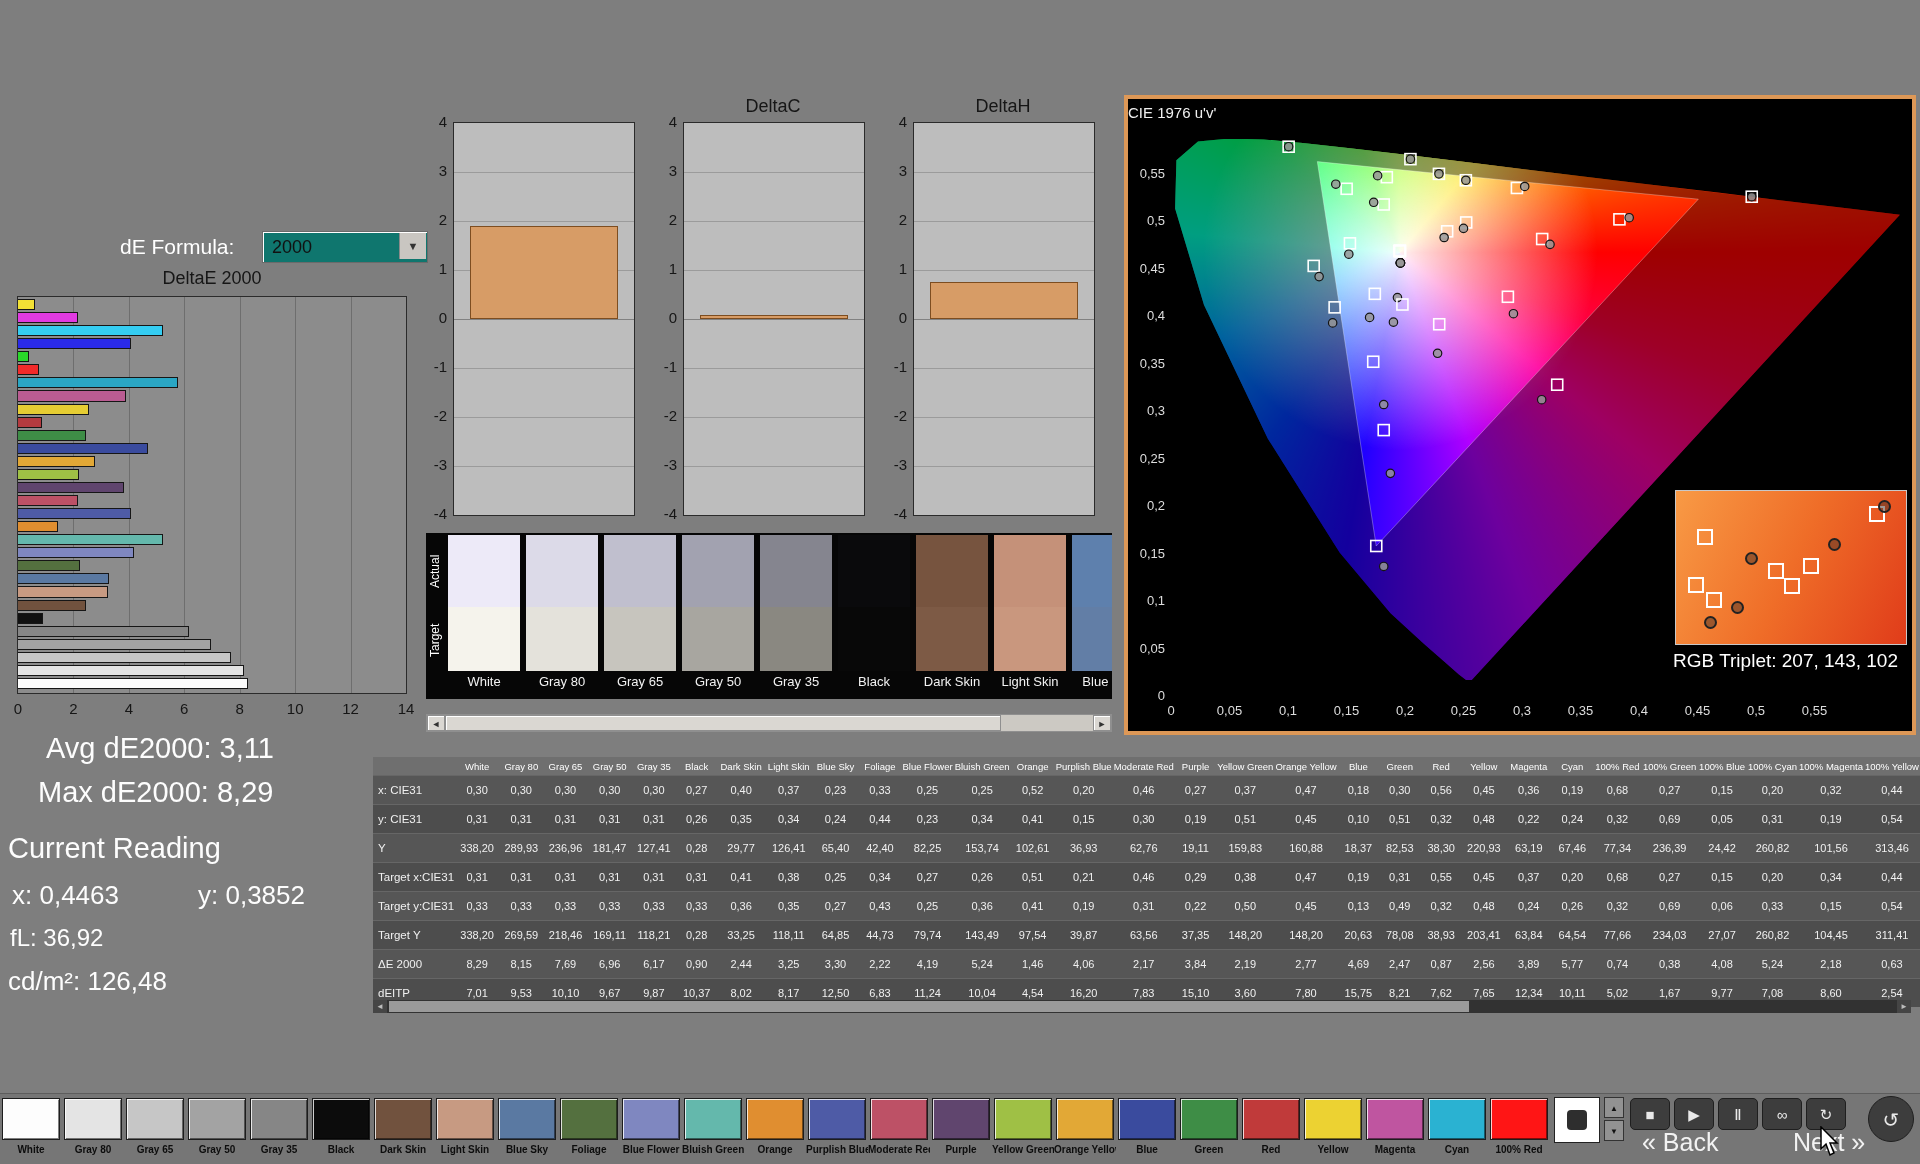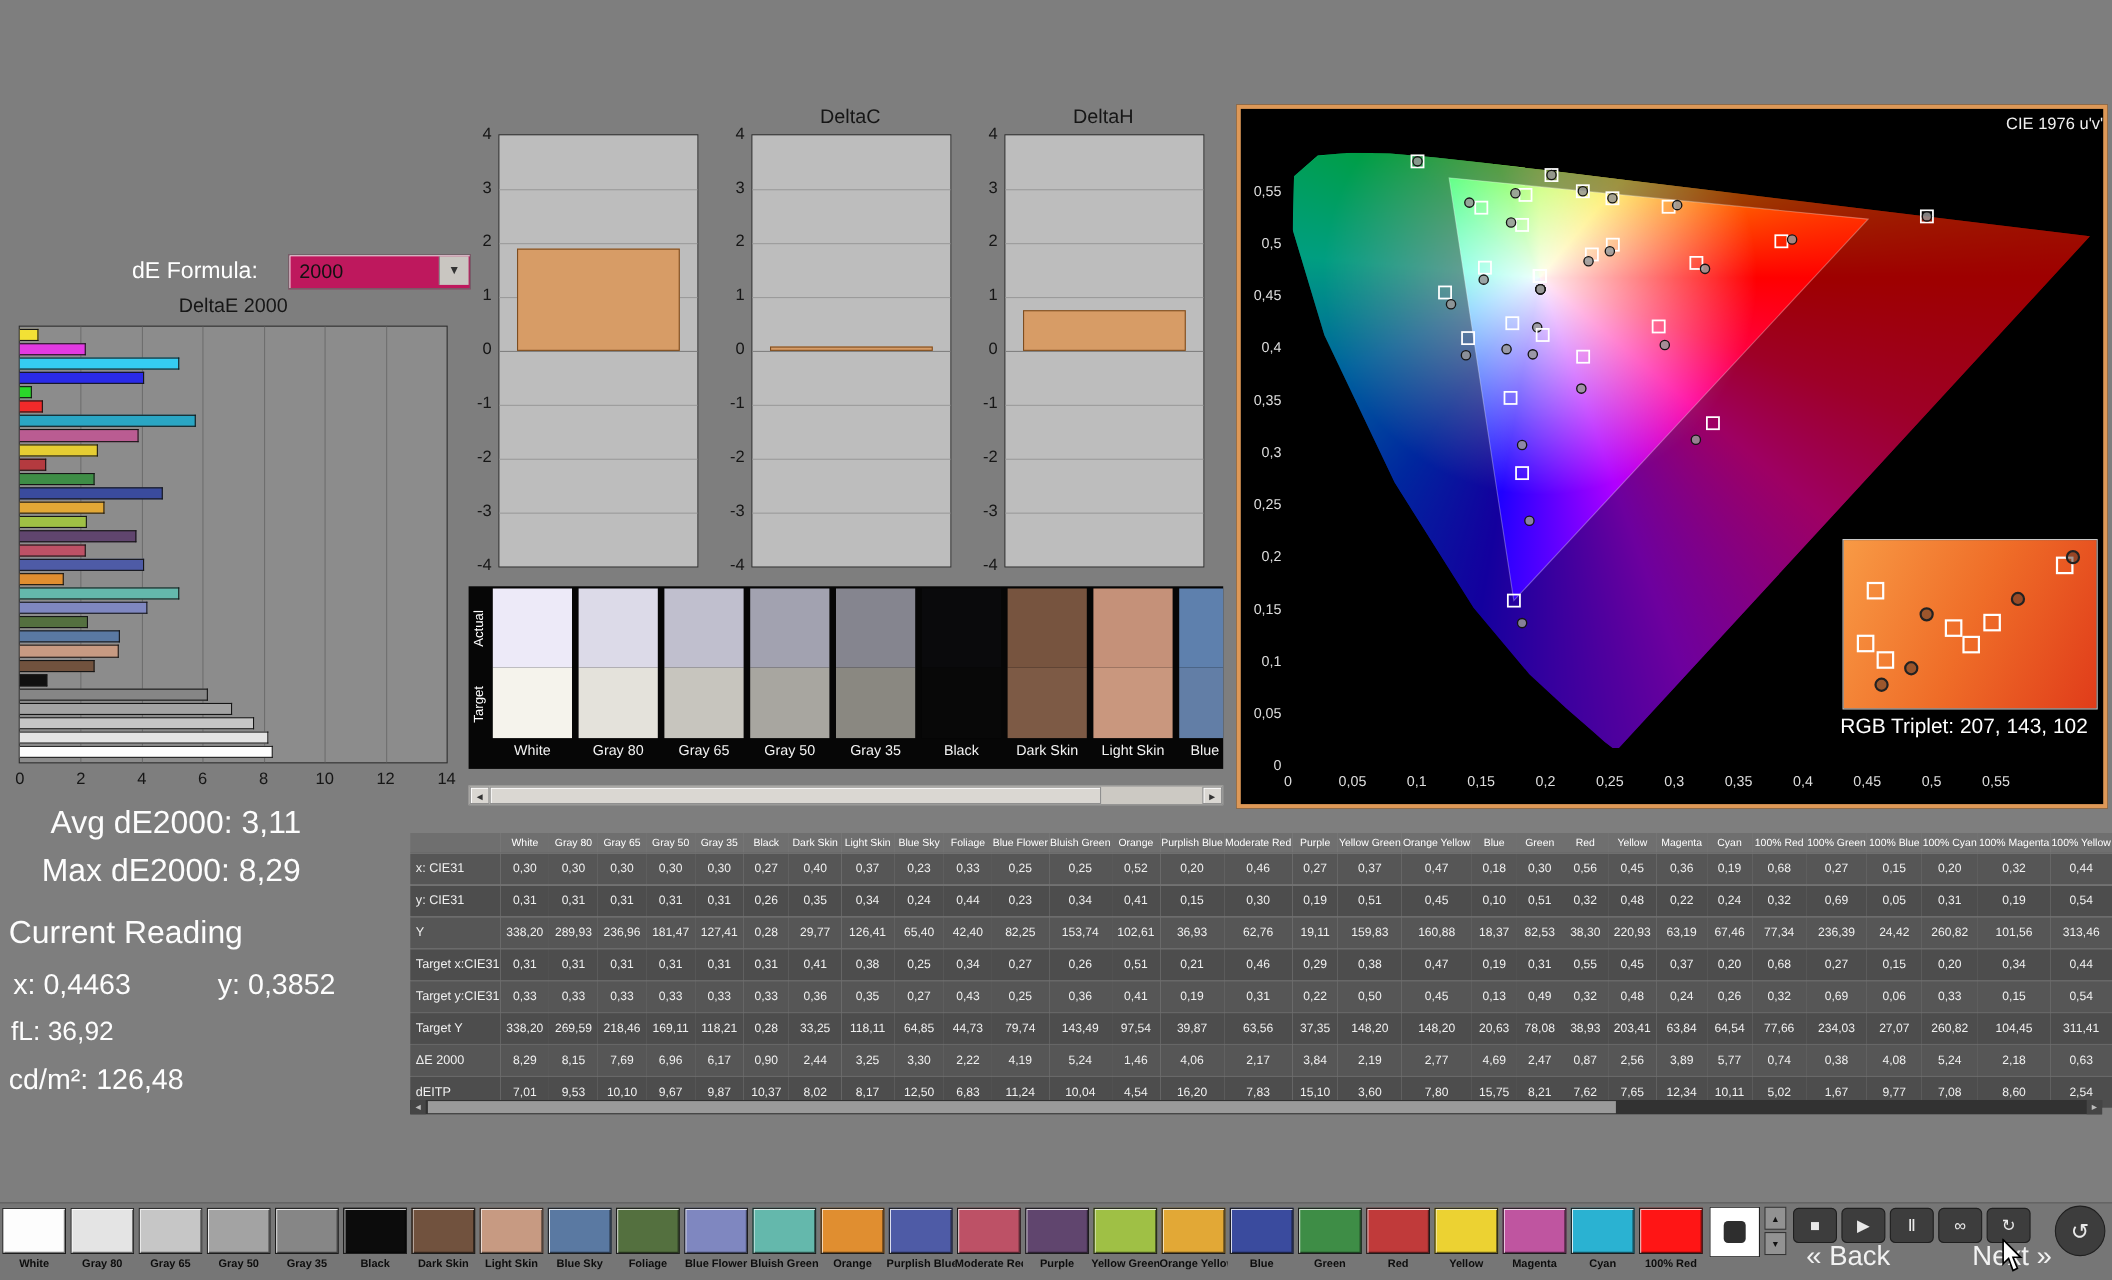--- a/index.html
+++ b/index.html
@@ -2,21 +2,21 @@
 <html><head>
 <meta charset="utf-8">
 <style>
   html,body{margin:0;padding:0;background:#6f6f6f;}
   .screen{position:relative;width:1920px;height:1164px;background:#7e7e7e;overflow:hidden;
           font-family:"Liberation Sans",sans-serif;}
   
   .cc-title{position:absolute;left:8px;top:68px;font-size:46px;color:#fff;letter-spacing:1px;}
   .cc-desc{position:absolute;left:20px;top:152px;width:420px;text-align:center;font-size:18px;line-height:25px;color:#fff;}
   .de-label{position:absolute;left:120px;top:235px;font-size:21px;color:#fff;}
-  .de-select{position:absolute;left:262px;top:231px;width:164px;height:30px;background:#be185d;border:1px solid #6a6a6a;box-shadow:inset 1px 1px 0 #fff;}
+  .de-select{position:absolute;left:262px;top:231px;width:164px;height:30px;background:#0f766e;border:1px solid #6a6a6a;box-shadow:inset 1px 1px 0 #fff;}
   .de-select-value{position:absolute;left:9px;top:5px;font-size:18px;color:#111;}
   .de-select-btn{position:absolute;right:1px;top:1px;width:26px;height:26px;background:#c9c6c1;border-left:1px solid #8a8a8a;text-align:center;line-height:26px;font-size:11px;color:#333;}
   
   .deltae-title{position:absolute;left:17px;top:268px;width:390px;text-align:center;font-size:18px;color:#161616;}
   .deltae-chart{position:absolute;left:17px;top:296px;width:390px;height:398px;background:#8c8c8c;border:1px solid #2b2b2b;box-sizing:border-box;}
   .vgrid{position:absolute;top:0;bottom:0;width:1px;background:#6e6e6e;}
   .hbar{position:absolute;left:0;border:1px solid #161616;border-left:none;box-sizing:border-box;}
   .deltae-xtick{position:absolute;top:700px;transform:translateX(-50%);font-size:15px;color:#161616;}
   
   .stat{position:absolute;color:#fdfdfd;white-space:nowrap;}
@@ -42,21 +42,21 @@
   .sw-cell-a{position:absolute;top:2px;height:72px;width:72px;}
   .sw-cell-t{position:absolute;top:74px;height:64px;width:72px;}
   .sw-label{position:absolute;top:141px;width:72px;text-align:center;color:#f2f2f2;font-size:13px;white-space:nowrap;overflow:hidden;}
   
   .hscroll{position:absolute;height:18px;background:#ccc9c3;border:1px solid #8f8f8f;box-sizing:border-box;}
   .sw-scroll{left:426px;top:714px;width:686px;}
   .hs-btn{position:absolute;top:0;width:18px;height:16px;background:#dad7d2;border:1px solid #8f8f8f;box-shadow:inset 1px 1px 0 #fff;font-size:9px;color:#333;text-align:center;line-height:16px;box-sizing:border-box;}
   .hs-thumb{position:absolute;top:0;height:16px;background:#dad7d2;border:1px solid #8f8f8f;box-shadow:inset 1px 1px 0 #fff;box-sizing:border-box;}
   
   .cie-panel{position:absolute;left:1124px;top:95px;width:792px;height:640px;background:#000;border:4px solid #dd9857;box-sizing:border-box;}
-  .cie-title{position:absolute;top:5px;left:0;width:100%;text-align:right;color:#f0f0f0;font-size:15px;}
+  .cie-title{position:absolute;top:5px;left:0;width:100%;text-align:left;color:#f0f0f0;font-size:15px;}
   .cie-xtick{position:absolute;top:604px;transform:translateX(-50%);color:#ddd;font-size:13px;}
   .cie-ytick{position:absolute;left:0;width:37px;text-align:right;color:#ddd;font-size:13px;}
   .cie-gamut{position:absolute;
     background:
       radial-gradient(circle at 31% 21%, rgba(255,255,255,0.95) 0%, rgba(255,255,255,0) 30%),
       conic-gradient(from 0deg at 31% 21%,
         #9aff00 0deg,#ffe000 40deg,#ff7000 65deg,#ff0000 90deg,#ff0040 110deg,
         #ff00a0 130deg,#b000ff 160deg,#5000ff 180deg,#2000ff 190deg,#0040ff 215deg,
         #00a0ff 245deg,#00ffd0 275deg,#00ff60 310deg,#30ff00 340deg,#9aff00 360deg);}
   #cie-overlay{position:absolute;left:0;top:0;}

